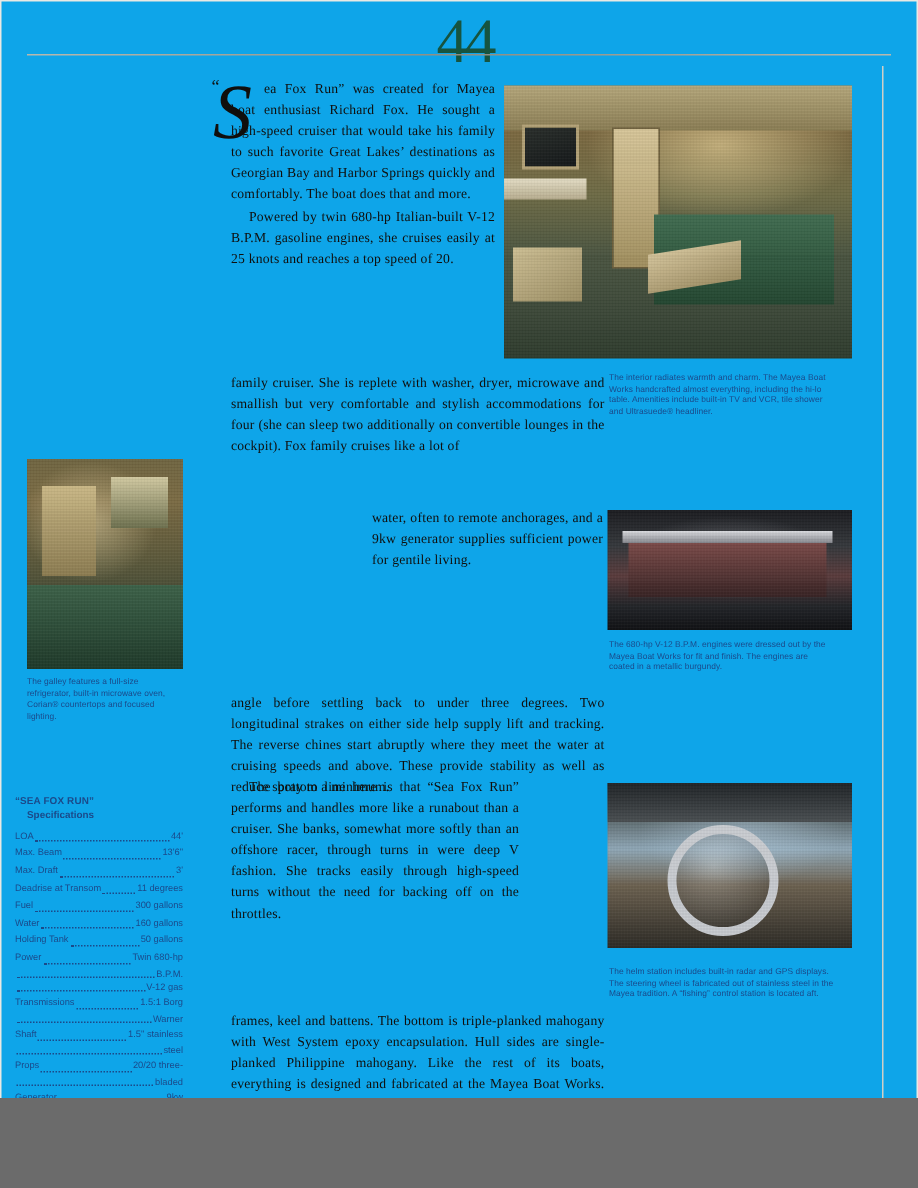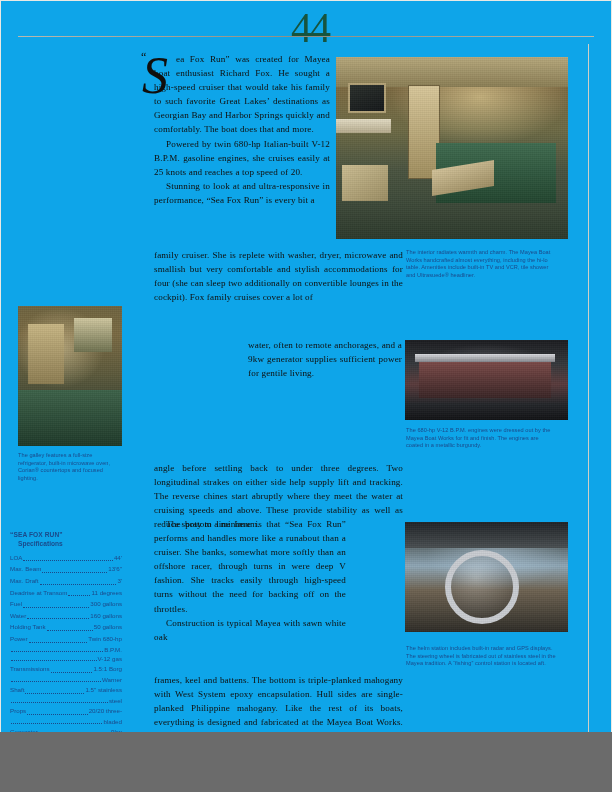--- a/index.html
+++ b/index.html
@@ -293,38 +293,36 @@
     <div class="wheel"></div>
     <div class="grain"></div>
   </div>
 
   <div id="openquote">“</div>
   <div id="dropcap">S</div>
 
   <div class="bodytext" id="col-a">
     <p class="noindent" style="text-indent:22px;">ea Fox Run” was created for Mayea boat enthusiast Richard Fox. He sought a high-speed cruiser that would take his family to such favorite Great Lakes’ destinations as Georgian Bay and Harbor Springs quickly and comfortably. The boat does that and more.</p>
     <p>Powered by twin 680-hp Italian-built V-12 B.P.M. gasoline engines, she cruises easily at 25 knots and reaches a top speed of 20.</p>
-    <p>Stunning to look at and ultra-responsive in performance, “Sea Fox Run” is every bit a</p>
   </div>
 
   <div class="bodytext" id="col-b">
-    <p class="noindent">family cruiser. She is replete with washer, dryer, microwave and smallish but very comfortable and stylish accommodations for four (she can sleep two additionally on convertible lounges in the cockpit). Fox family cruises cover a lot of</p>
+    <p class="noindent">family cruiser. She is replete with washer, dryer, microwave and smallish but very comfortable and stylish accommodations for four (she can sleep two additionally on convertible lounges in the cockpit). Fox family cruises like a lot of</p>
   </div>
 
   <div class="bodytext" id="col-c">
     <p class="noindent">water, often to remote anchorages, and a 9kw generator supplies sufficient power for gentile living.</p>
   </div>
 
   <div class="bodytext" id="col-d">
     <p class="noindent">angle before settling back to under three degrees. Two longitudinal strakes on either side help supply lift and tracking. The reverse chines start abruptly where they meet the water at cruising speeds and above. These provide stability as well as reduce spray to a minimum.</p>
   </div>
 
   <div class="bodytext" id="col-e">
     <p>The bottom line here is that “Sea Fox Run” performs and handles more like a runabout than a cruiser. She banks, somewhat more softly than an offshore racer, through turns in were deep V fashion. She tracks easily through high-speed turns without the need for backing off on the throttles.</p>
-    <p>Construction is typical Mayea with sawn white oak</p>
   </div>
 
   <div class="bodytext" id="col-f">
     <p class="noindent">frames, keel and battens. The bottom is triple-planked mahogany with West System epoxy encapsulation. Hull sides are single-planked Philippine mahogany. Like the rest of its boats, everything is designed and fabricated at the Mayea Boat Works. The Mayeas even design their own hardware and formulate their own stains.</p>
   </div>
 
   <div class="caption" id="cap-interior">The interior radiates warmth and charm. The Mayea Boat Works handcrafted almost everything, including the hi-lo table. Amenities include built-in TV and VCR, tile shower and Ultrasuede® headliner.</div>
   <div class="caption" id="cap-galley">The galley features a full-size refrigerator, built-in microwave oven, Corian® countertops and focused lighting.</div>
   <div class="caption" id="cap-engine">The 680-hp V-12 B.P.M. engines were dressed out by the Mayea Boat Works for fit and finish. The engines are coated in a metallic burgundy.</div>
   <div class="caption" id="cap-helm">The helm station includes built-in radar and GPS displays. The steering wheel is fabricated out of stainless steel in the Mayea tradition. A “fishing” control station is located aft.</div>

